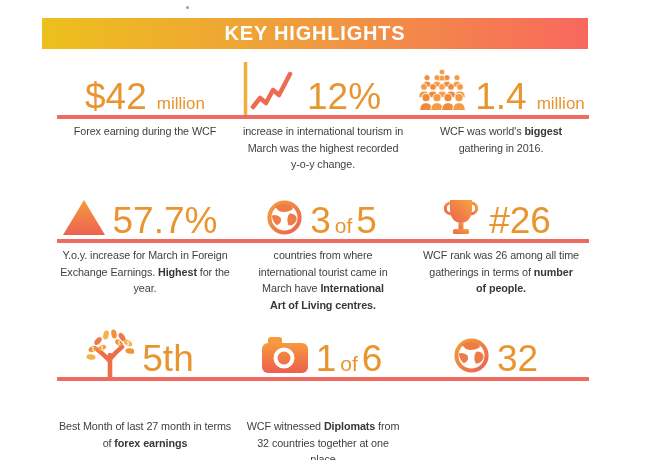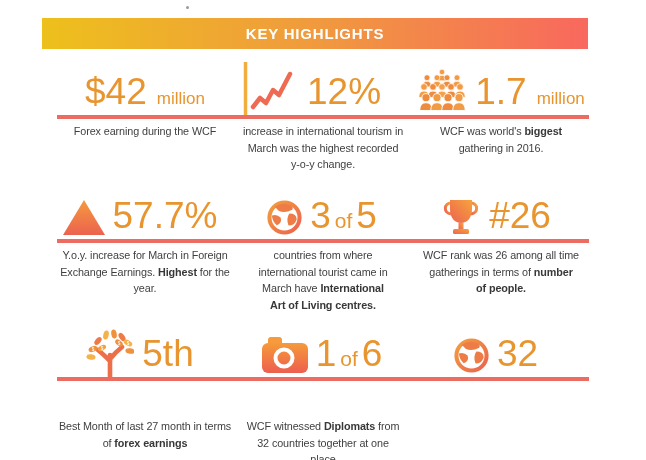--- a/index.html
+++ b/index.html
@@ -7,29 +7,29 @@
     position:relative;width:646px;height:460px;background:#ffffff;overflow:hidden;
     font-family:"Liberation Sans", sans-serif;
   }
   .stray-dot{position:absolute;left:186px;top:6px;width:3px;height:3px;border-radius:50%;background:#9a9a9a;}
   
   .banner{
     position:absolute;left:42px;top:18px;width:546px;height:31px;
     background:linear-gradient(90deg,var(--gradient_left,#edc01c) 0%,var(--gradient_mid,#f09a3e) 50%,var(--gradient_right,#f8685e) 100%);
     display:flex;align-items:center;justify-content:center;
   }
-  .banner h1{margin:0;font-size:15px;font-weight:bold;color:#ffffff;letter-spacing:.8px;}
+  .banner h1{margin:0;font-size:20px;font-weight:bold;color:#ffffff;letter-spacing:.8px;}
   
   .row{position:absolute;left:57px;width:532px;display:grid;grid-template-columns:176px 180px 176px;}
   .stats-row{align-items:end;}
   .stat{display:flex;align-items:flex-end;justify-content:center;}
   .stat.lefty{justify-content:flex-start;padding-left:10px;}
   .stat-icon{margin-right:8px;margin-bottom:4px;flex:0 0 auto;}
   .stat-icon.flush{margin-bottom:0;}
-  .stat-value{line-height:1;padding-bottom:5px;color:var(--number_orange,#e8952f);white-space:nowrap;}
+  .stat-value{line-height:1;color:var(--number_orange,#e8952f);white-space:nowrap;}
   .v-lg{font-size:37px;}
   .v-mid{font-size:21px;margin:0 4px;}
   .v-sm{font-size:17px;margin-left:2px;}
   .divider{position:absolute;left:57px;width:532px;height:4px;background:var(--divider_salmon,#ed6c62);}
   .desc-row .desc{
     margin:0 -14px;text-align:center;white-space:pre-line;
     font-size:10.8px;line-height:1.55;letter-spacing:-.1px;color:var(--text_dark,#3f3f3f);
   }
   .desc b{font-weight:bold;color:#383838;}
 </style>
@@ -81,21 +81,21 @@
           <use href="#pp" transform="translate(25,26) scale(0.76)" fill="#f5a04a"></use>
           <use href="#pp" transform="translate(34,26) scale(0.76)" fill="#ef8b3c"></use>
           <use href="#pp" transform="translate(43,26) scale(0.76)" fill="#f29a44"></use>
           <use href="#pp" transform="translate(9,38) scale(0.92)" fill="#ef8b3c"></use>
           <use href="#pp" transform="translate(20,38) scale(0.92)" fill="#f29a44"></use>
           <use href="#pp" transform="translate(31,38) scale(0.92)" fill="#ef8b3c"></use>
           <use href="#pp" transform="translate(42,38) scale(0.92)" fill="#f29a44"></use>
         </g>
       </svg>
       <div class="stat-value">
-        <span class="v-lg">1.7</span><span class="v-mid"></span><span class="v-lg"></span><span class="v-sm">million</span>
+        <span class="v-lg">1.4</span><span class="v-mid"></span><span class="v-lg"></span><span class="v-sm">million</span>
       </div>
     </div>
   </section>
 
   <div class="divider" style="top:115px;"></div>
 
   <section class="row desc-row" style="top:123px;">
     <p class="desc"><span>Forex earning during the WCF</span></p>
     <p class="desc"><span>increase in international tourism in
 March was the highest recorded

